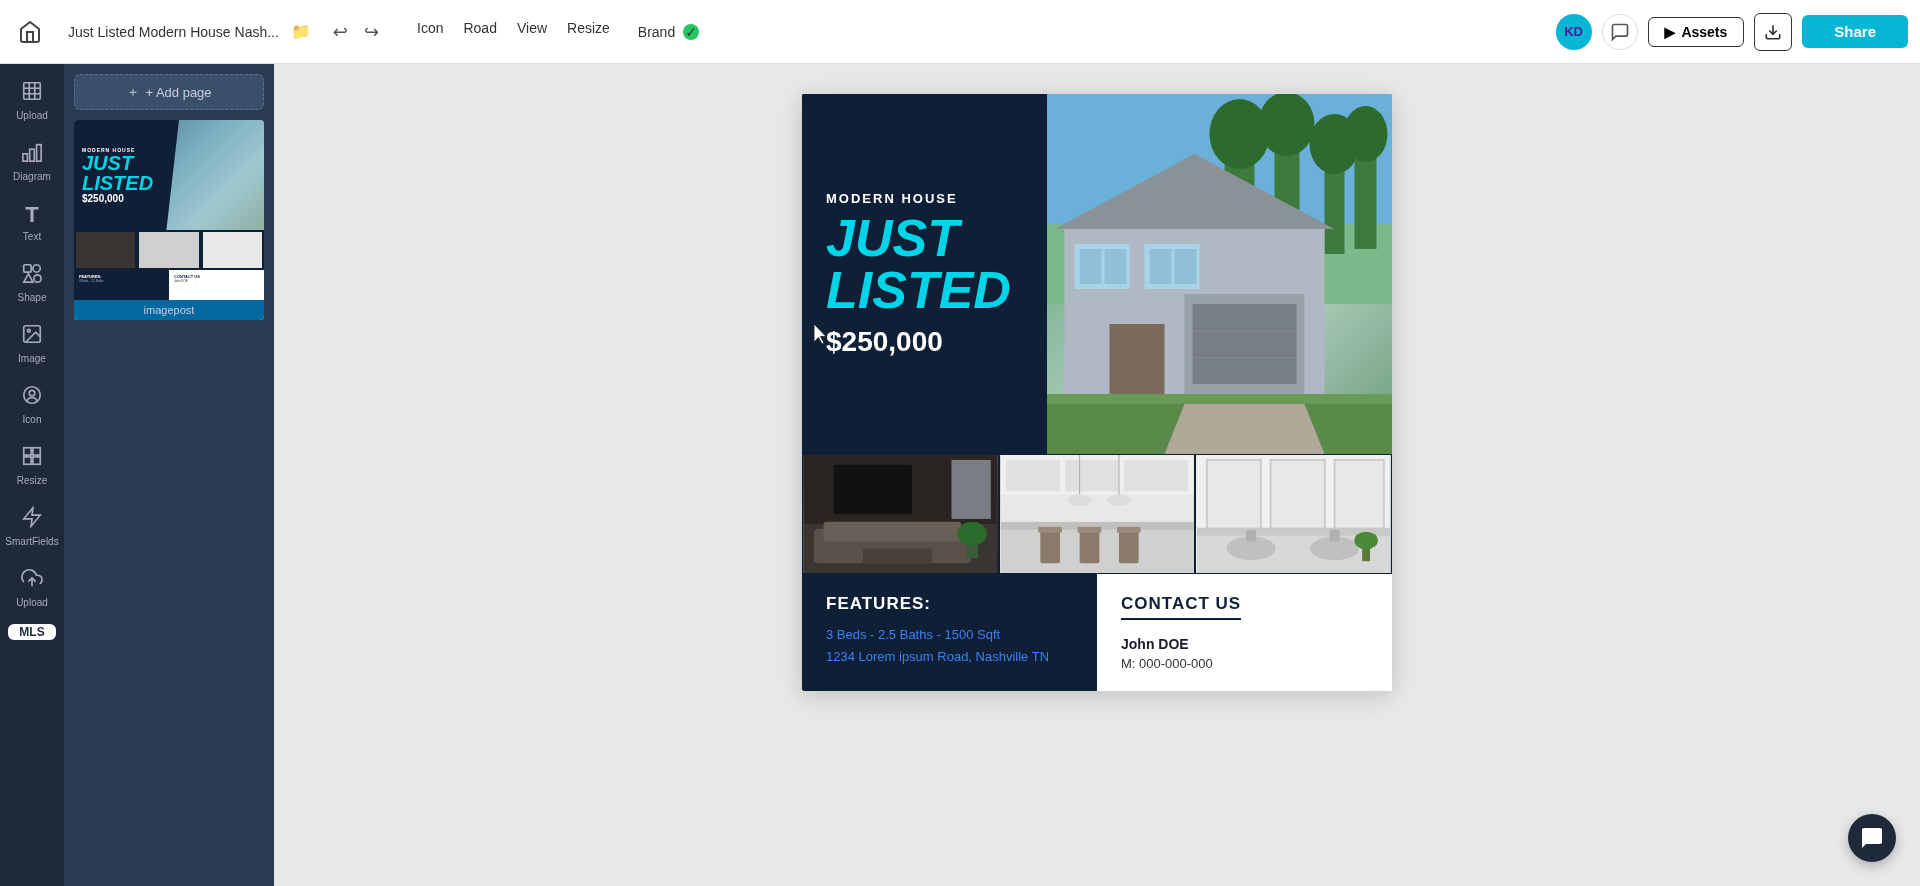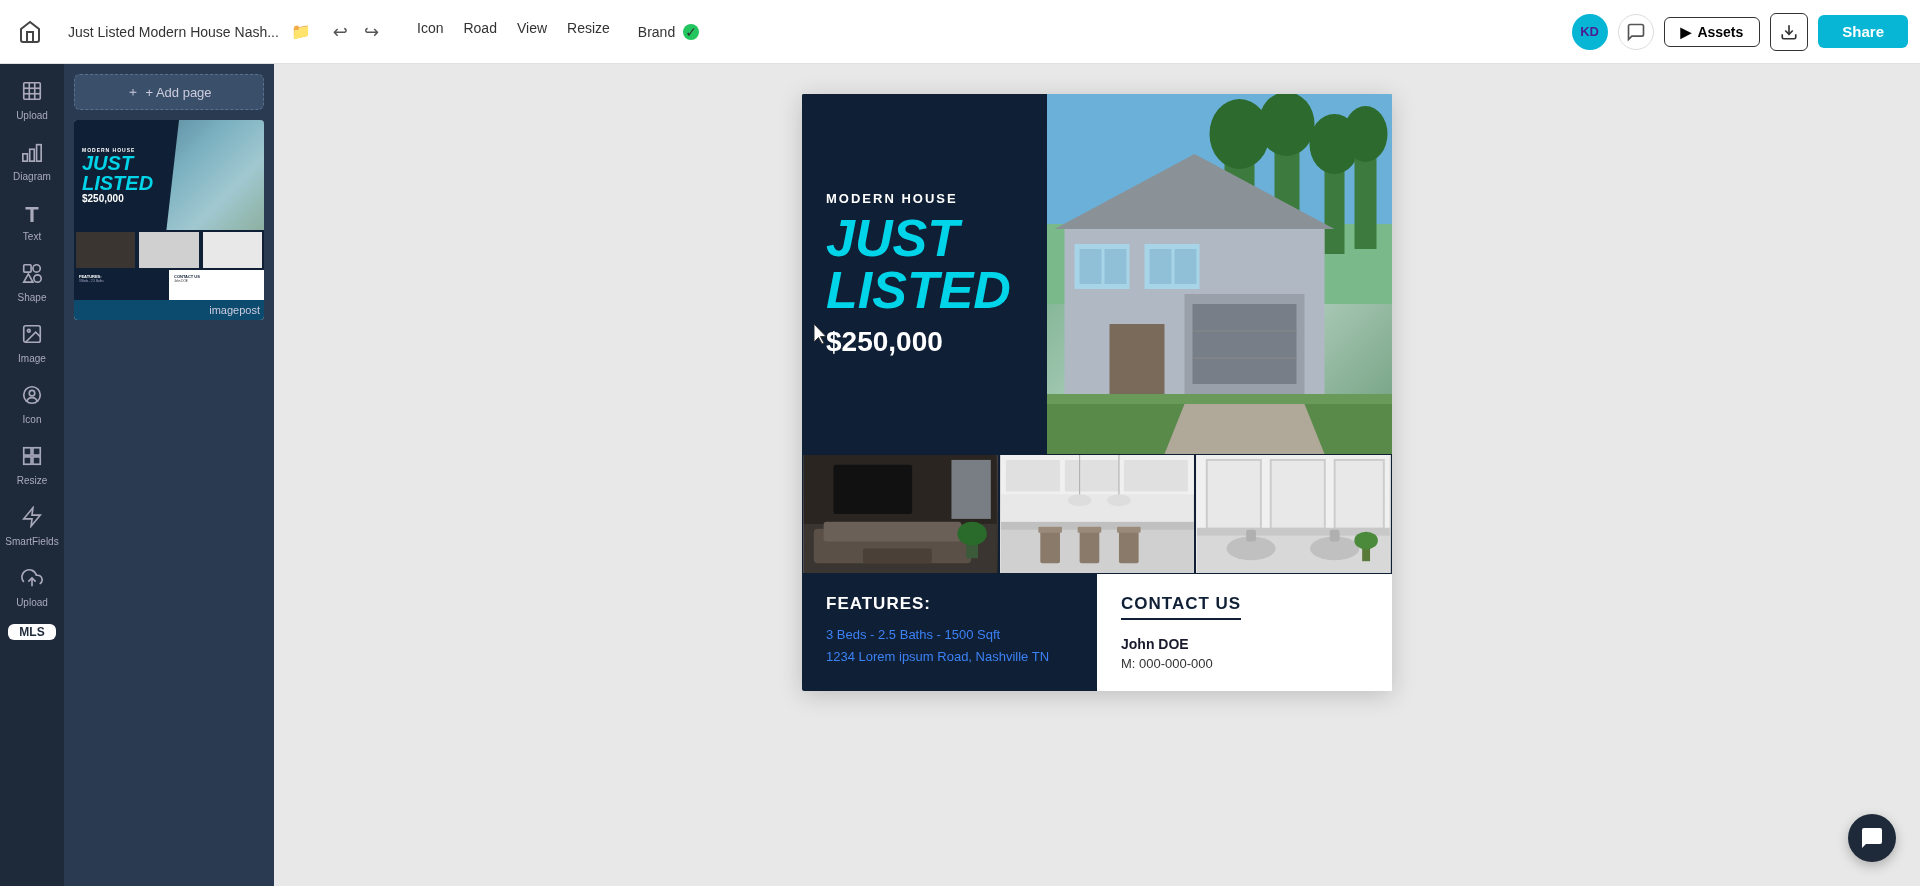--- a/index.html
+++ b/index.html
@@ -80,21 +80,21 @@
     }
     .download-btn {
       width: 38px; height: 38px;
       border: 1.5px solid #333; border-radius: 6px;
       background: white; display: flex; align-items: center; justify-content: center;
       cursor: pointer; font-size: 16px;
     }
     .share-btn {
       background: #06b6d4; color: white;
       border: none; border-radius: 6px;
-      padding: 8px 24px; font-size: 15px; font-weight: 600;
+      padding: 8px 32px; font-size: 15px; font-weight: 600;
       cursor: pointer;
     }
 
     
     #main-layout {
       display: flex;
       flex: 1;
       overflow: hidden;
     }
 
@@ -157,25 +157,25 @@
     .page-number {
       position: absolute; top: 4px; left: 4px;
       font-size: 11px; color: #aaa;
     }
     .page-more {
       position: absolute; top: 4px; right: 4px;
       color: #aaa; font-size: 14px; cursor: pointer;
       display: flex; gap: 1px;
     }
     .page-label {
-      text-align: right;
+      text-align: center;
       padding: 4px;
       font-size: 11px;
       color: #ccd;
-      background: #0c4a6e;
+      background: #0369a1;
     }
 
     
     #canvas-area {
       flex: 1;
       background: #e8e8e8;
       display: flex;
       align-items: flex-start;
       justify-content: center;
       overflow: auto;

